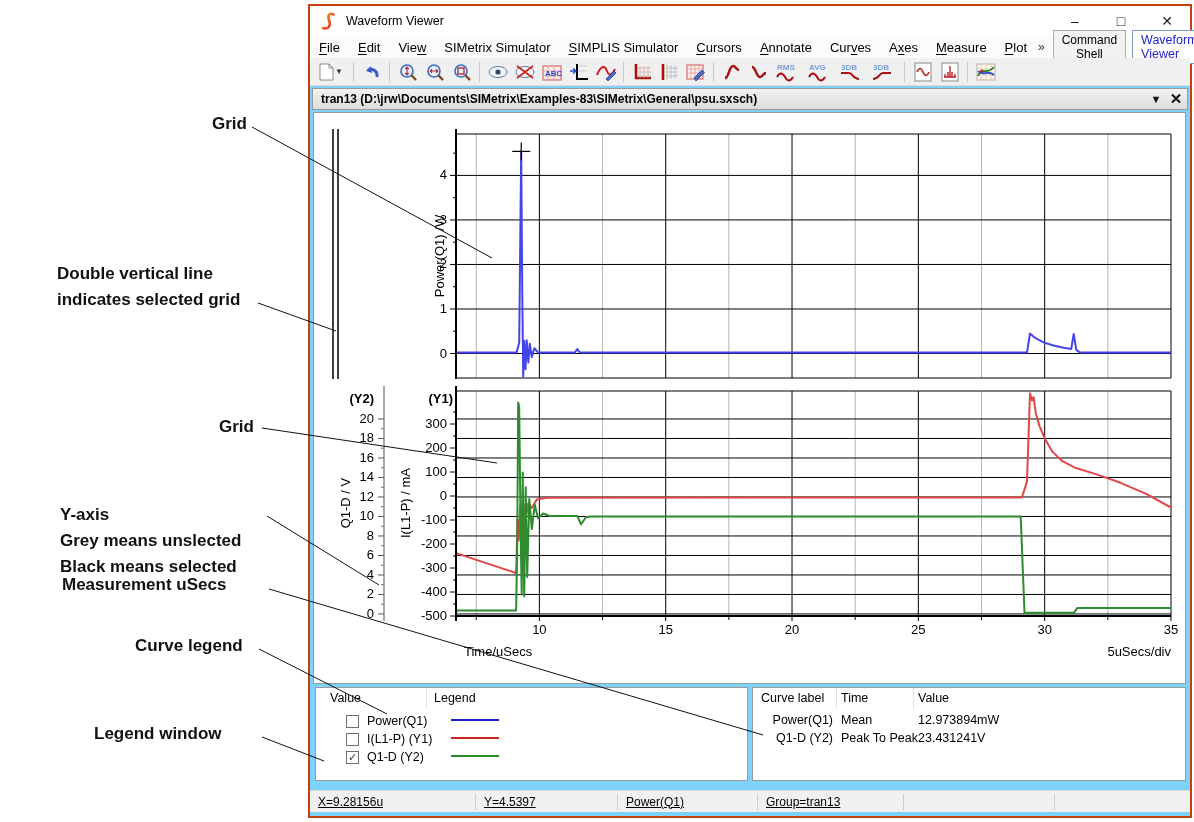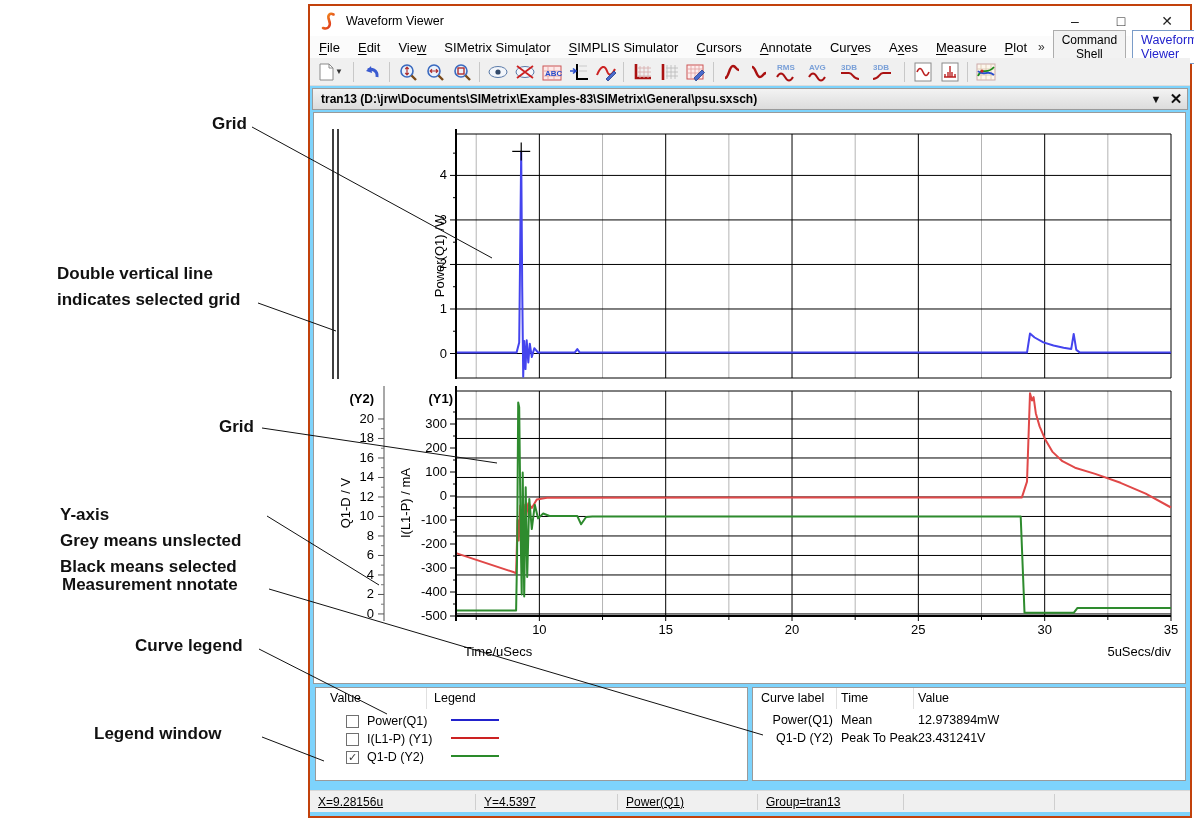--- a/index.html
+++ b/index.html
@@ -62,21 +62,21 @@
 
 <div class="canvas">
 
   <div class="ann" style="left:212px;top:111px;">Grid</div>
   <div class="ann" style="left:57px;top:261px;">Double vertical line
 indicates selected grid</div>
   <div class="ann" style="left:219px;top:414px;">Grid</div>
   <div class="ann" style="left:60px;top:492px;margin-top:10px;">Y-axis
 Grey means unslected
 Black means selected</div>
-  <div class="ann" style="left:62px;top:572px;">Measurement nnotate</div>
+  <div class="ann" style="left:62px;top:572px;">Measurement uSecs</div>
   <div class="ann" style="left:135px;top:633px;">Curve legend</div>
   <div class="ann" style="left:94px;top:721px;">Legend window</div>
 
   <svg class="pointer-overlay">
     <line x1="252" y1="127" x2="492" y2="258" stroke="#111" stroke-width="1"></line>
     <line x1="258" y1="303" x2="336" y2="331" stroke="#111" stroke-width="1"></line>
     <line x1="262" y1="428" x2="497" y2="463" stroke="#111" stroke-width="1"></line>
     <line x1="267" y1="516" x2="379" y2="585" stroke="#111" stroke-width="1"></line>
     <line x1="269" y1="589" x2="763" y2="735" stroke="#111" stroke-width="1"></line>
     <line x1="259" y1="649" x2="387" y2="714" stroke="#111" stroke-width="1"></line>

